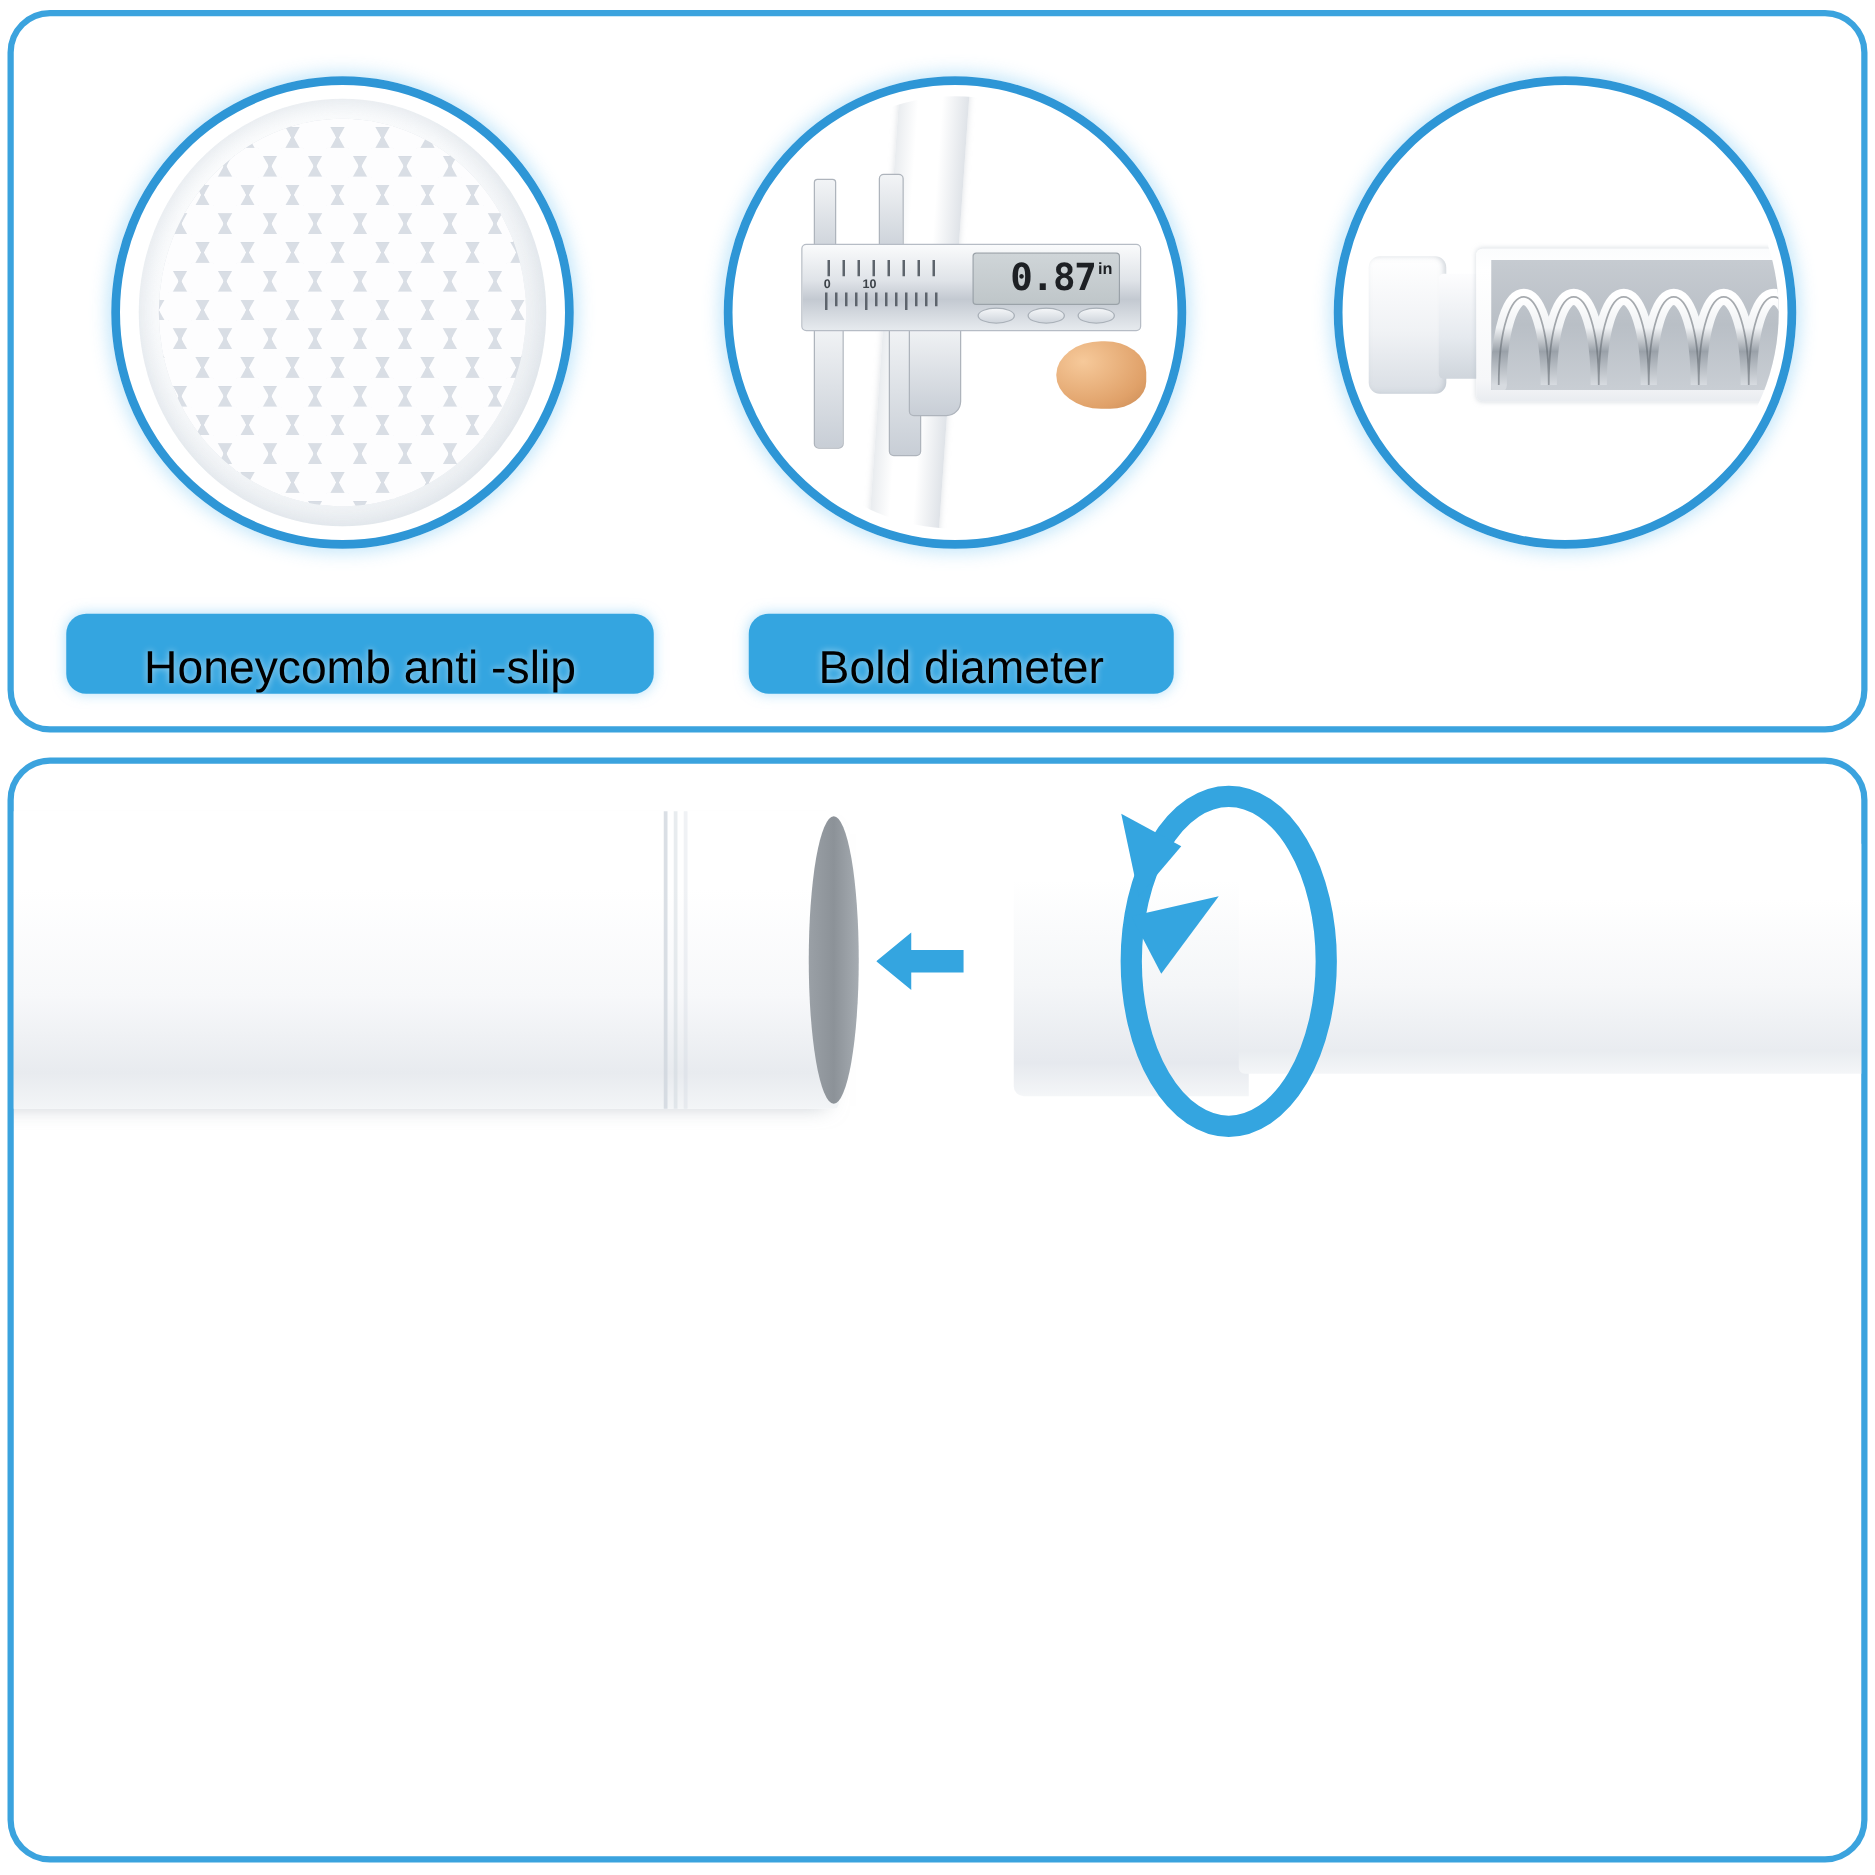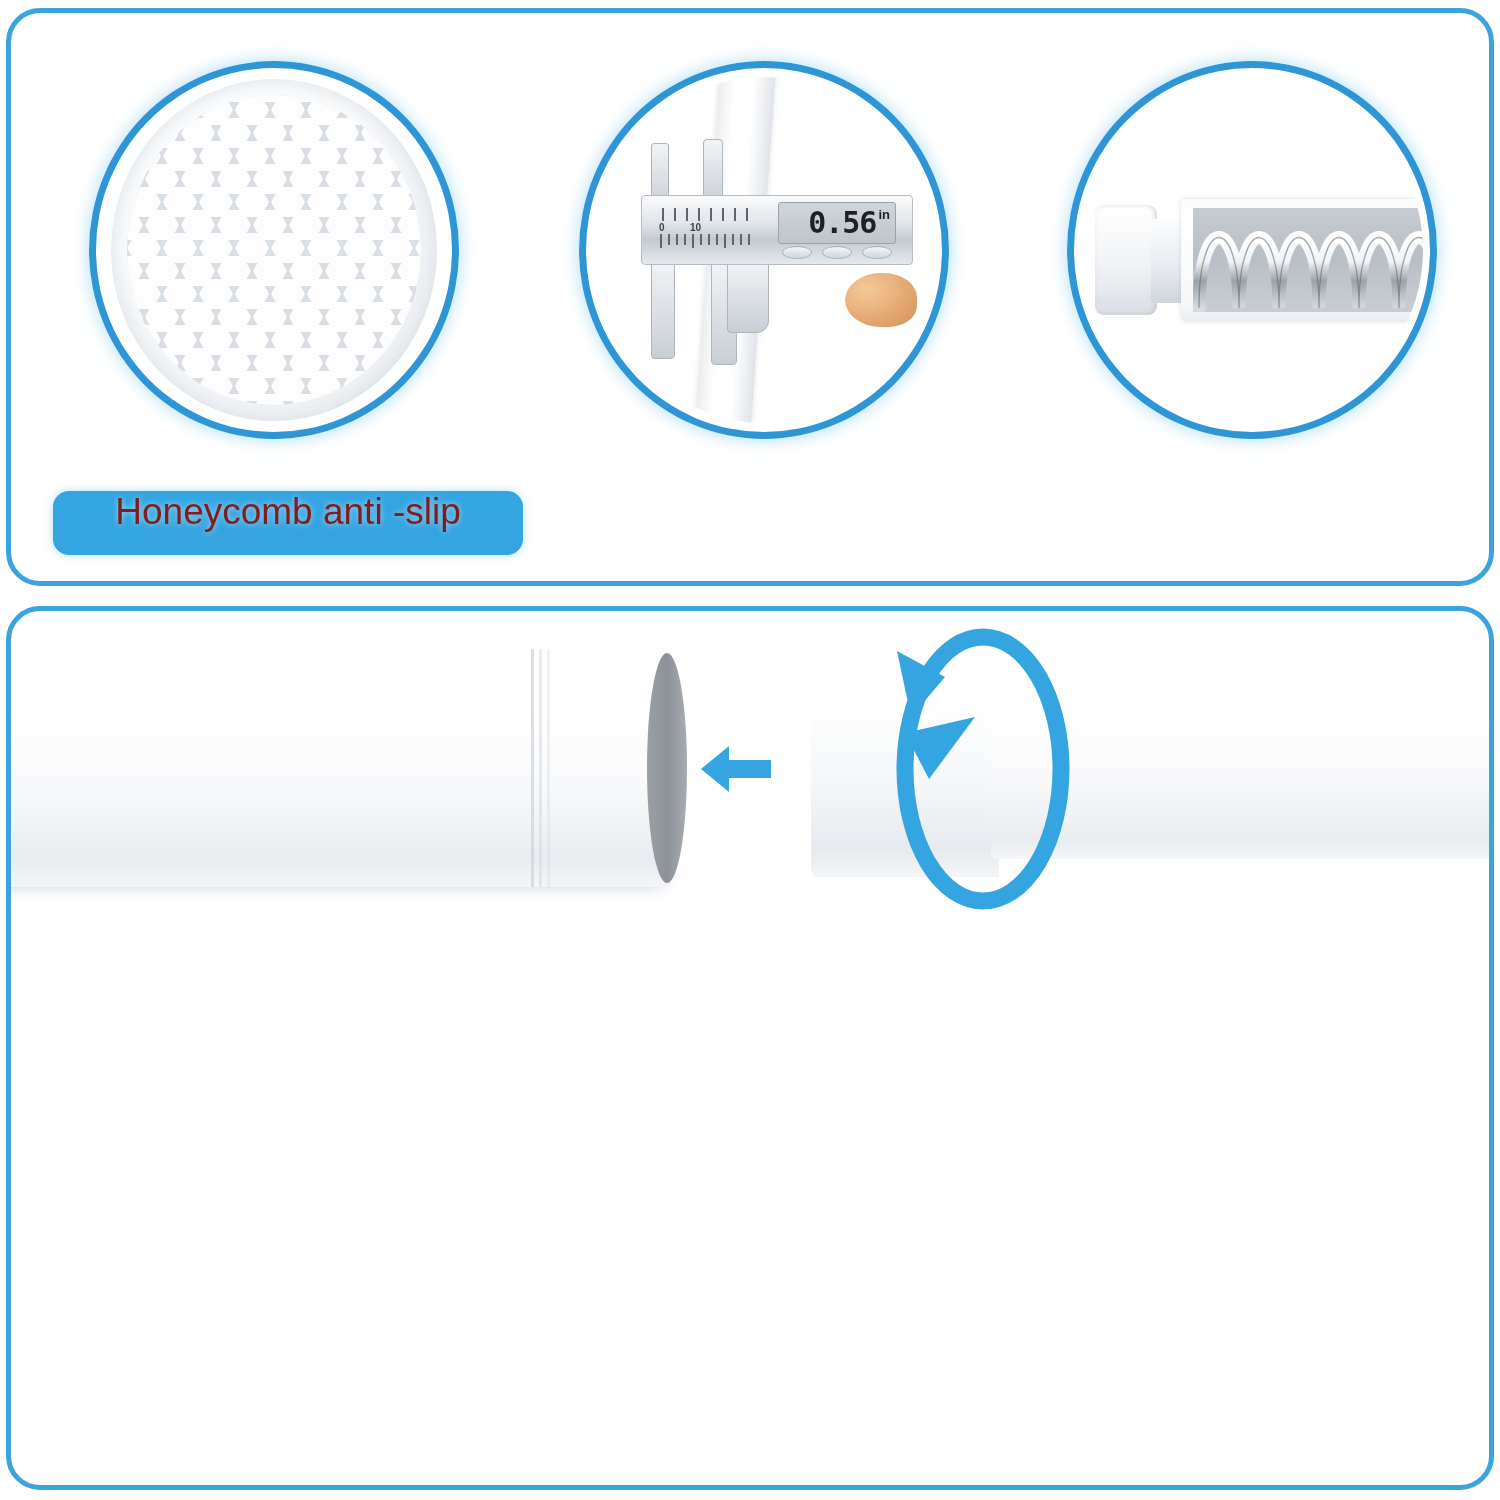--- a/index.html
+++ b/index.html
@@ -119,22 +119,22 @@
     position:absolute;left:12px;top:9px;right:-6px;bottom:9px;
     background:linear-gradient(180deg,#c6cbd1,#b9bfc6 50%,#c9ced4);
     overflow:hidden;
   }
 
   
   .badge{
     position:absolute;
     background:#34A5E0;
     border-radius:16px;
-    color:#7f1d1d;
-    display:flex;align-items:flex-start;justify-content:center;
+    color:#000000;
+    display:flex;align-items:flex-end;justify-content:center;
     box-shadow:0 0 10px rgba(120,200,245,.55);
     box-sizing:border-box;
   }
   #badge-honeycomb{left:42px;top:478px;width:470px;height:64px;font-size:37px;}
   #badge-diameter{left:588px;top:478px;width:340px;height:64px;font-size:37px;}
   #badge-spring{left:1078px;top:478px;width:340px;height:64px;font-size:37px;}
   .badge span{text-shadow:0 0 6px rgba(255,255,255,.6);white-space:nowrap;}
 
   
   #panel-splicing .stage{position:absolute;inset:0;overflow:hidden;border-radius:30px;}
@@ -351,21 +351,21 @@
               <span class="cal-tick lo" style="left:34px;height:14px;"></span>
               <span class="cal-tick lo" style="left:42px;"></span>
               <span class="cal-tick lo" style="left:50px;"></span>
               <span class="cal-tick lo" style="left:58px;"></span>
               <span class="cal-tick lo" style="left:66px;height:14px;"></span>
               <span class="cal-tick lo" style="left:74px;"></span>
               <span class="cal-tick lo" style="left:82px;"></span>
               <span class="cal-tick lo" style="left:90px;"></span>
             </div>
             <div class="cal-lcd">
-              <span class="cal-num">0.56</span>
+              <span class="cal-num">0.87</span>
               <span class="cal-unit">in</span>
             </div>
             <div class="cal-btn" style="left:140px;"></div>
             <div class="cal-btn" style="left:180px;"></div>
             <div class="cal-btn" style="left:220px;"></div>
           </div>
           <div class="cal-finger"></div>
         </div>
         <div class="ring"></div>
       </div>
@@ -397,20 +397,23 @@
             </div>
           </div>
         </div>
         <div class="ring"></div>
       </div>
     </div>
 
     <div class="badge" id="badge-honeycomb">
       <span>Honeycomb anti -slip</span>
     </div>
+    <div class="badge" id="badge-diameter">
+      <span>Bold diameter</span>
+    </div>
   </div>
 
   <div class="panel" id="panel-splicing">
     <div class="stage">
 
       <div class="bigtube-l">
         <span class="rib" style="left:560px;"></span>
         <span class="rib" style="left:568px;opacity:.6;"></span>
         <span class="rib" style="left:576px;opacity:.4;"></span>
         <div class="face"></div>

